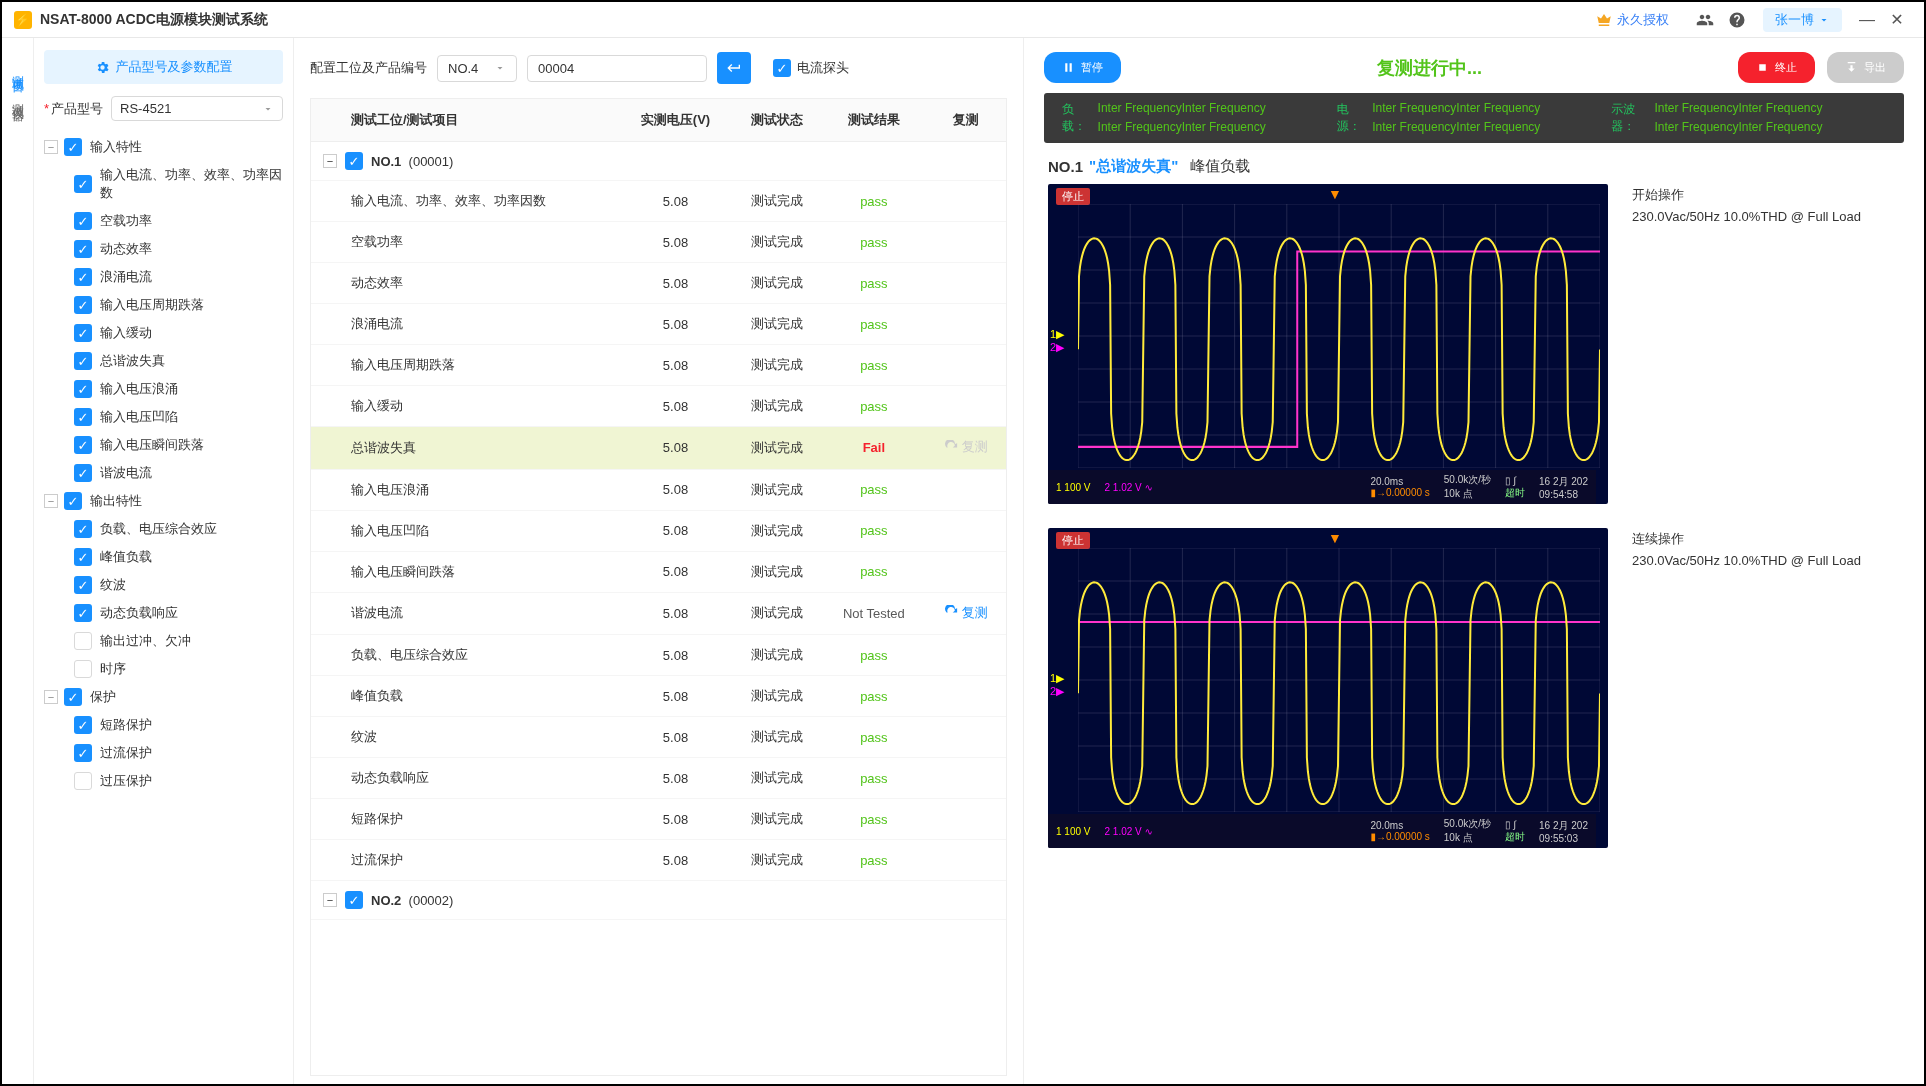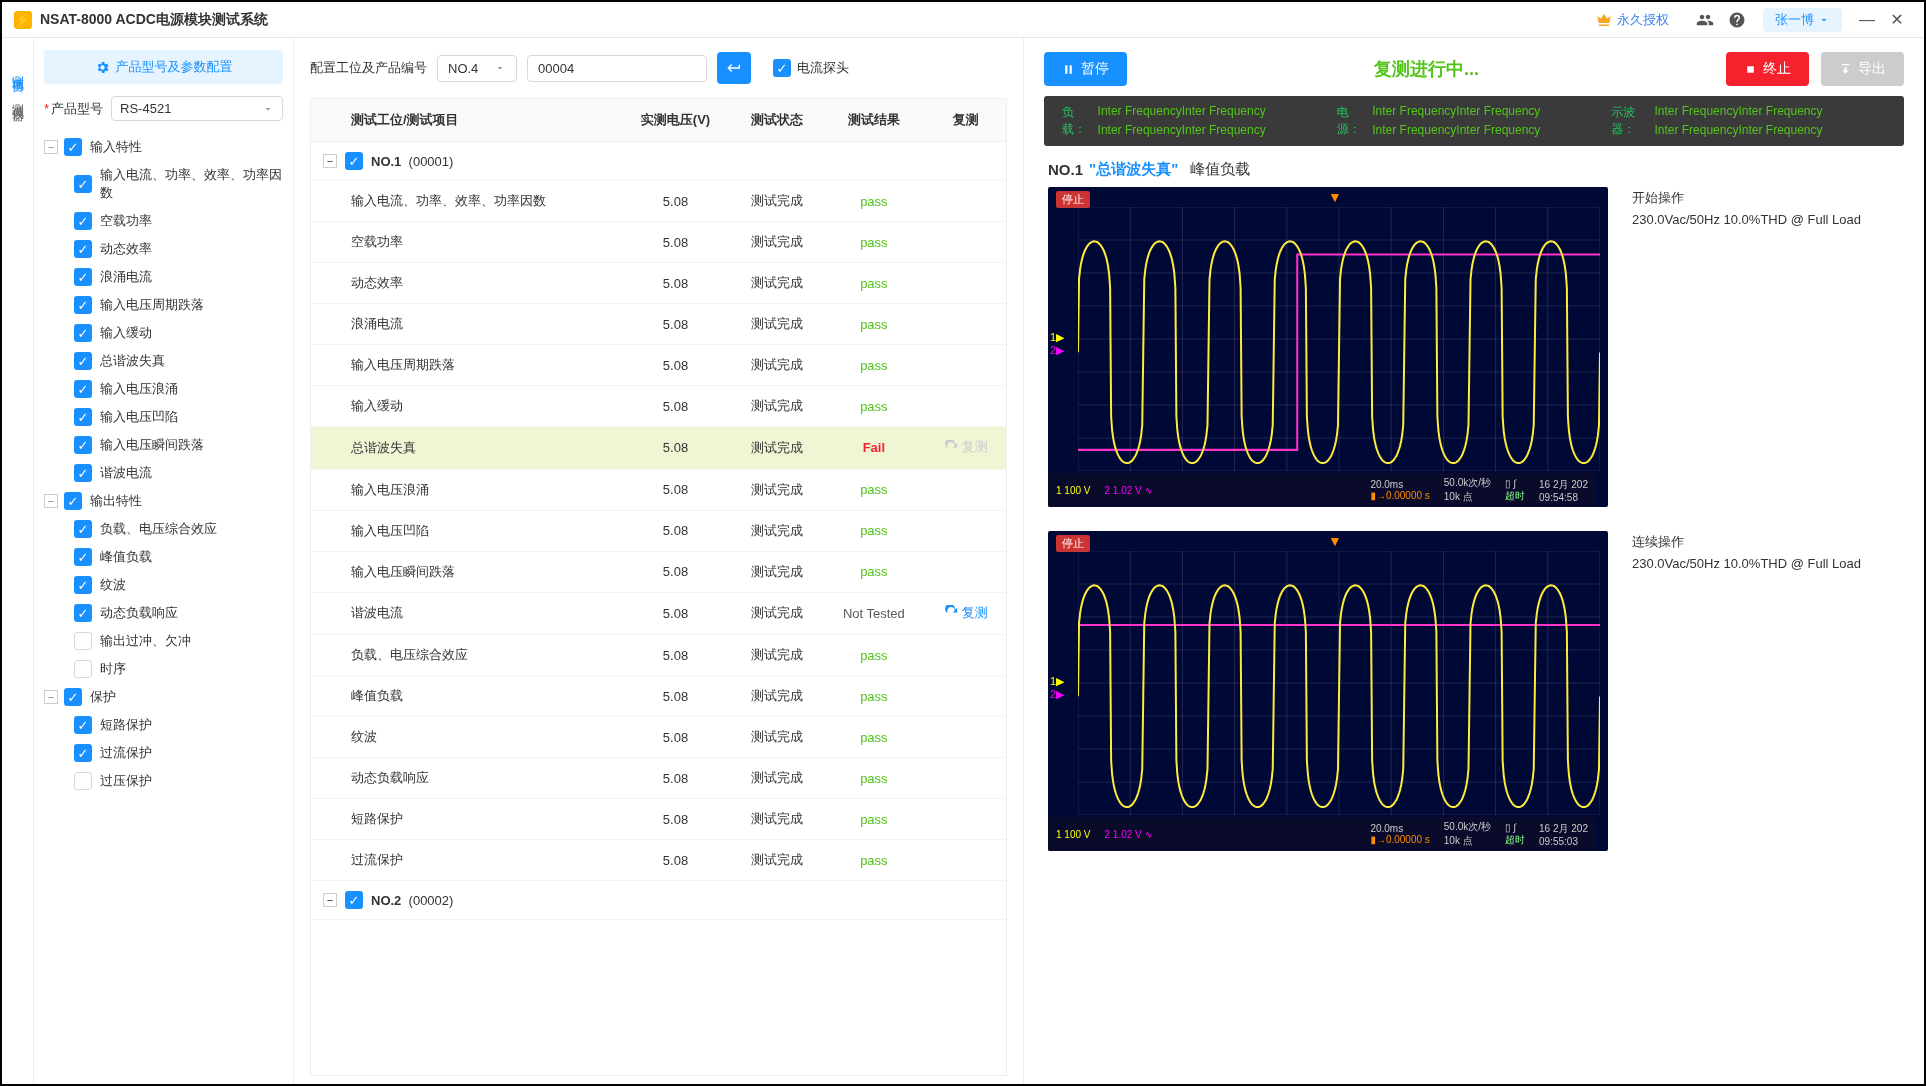--- a/index.html
+++ b/index.html
@@ -64,21 +64,21 @@
 .tbl tr.highlighted td { background: #f0f5d3; }
 .pass { color: #52c41a; font-weight: 500; }
 .fail { color: #f5222d; font-weight: 600; }
 .nottested { color: #595959; }
 .retest-btn { color: #1890ff; cursor: pointer; display: inline-flex; align-items: center; }
 .retest-btn.disabled { color: #ccc; }
 .retest-btn svg { margin-right: 3px; }
 
 .right { width: 900px; display: flex; flex-direction: column; overflow: hidden; }
 .right-head { padding: 14px 20px 10px 20px; display: flex; align-items: center; gap: 12px; }
-.btn { border: none; border-radius: 4px; padding: 8px 18px; font-size: 14px; cursor: pointer; display: inline-flex; align-items: center; color: #fff; }
+.btn { border: none; border-radius: 12px; padding: 8px 18px; font-size: 11px; cursor: pointer; display: inline-flex; align-items: center; color: #fff; }
 .btn svg { margin-right: 6px; }
 .btn-blue { background: #1890ff; }
 .btn-red { background: #f5222d; }
 .btn-gray { background: #ccc; color: #fff; }
 .right-head .status-text { flex: 1; text-align: center; color: #52c41a; font-size: 18px; font-weight: 600; }
 
 .instr-bar { margin: 0 20px; background: #3a3a3a; color: #ddd; border-radius: 3px; padding: 8px 18px; display: flex; font-size: 12px; }
 .instr-bar .grp { flex: 1; display: flex; }
 .instr-bar .grp .k { color: #22c55e; margin-right: 10px; }
 .instr-bar .grp .vals { display: flex; flex-wrap: wrap; gap: 4px 0; text-align: center; }

